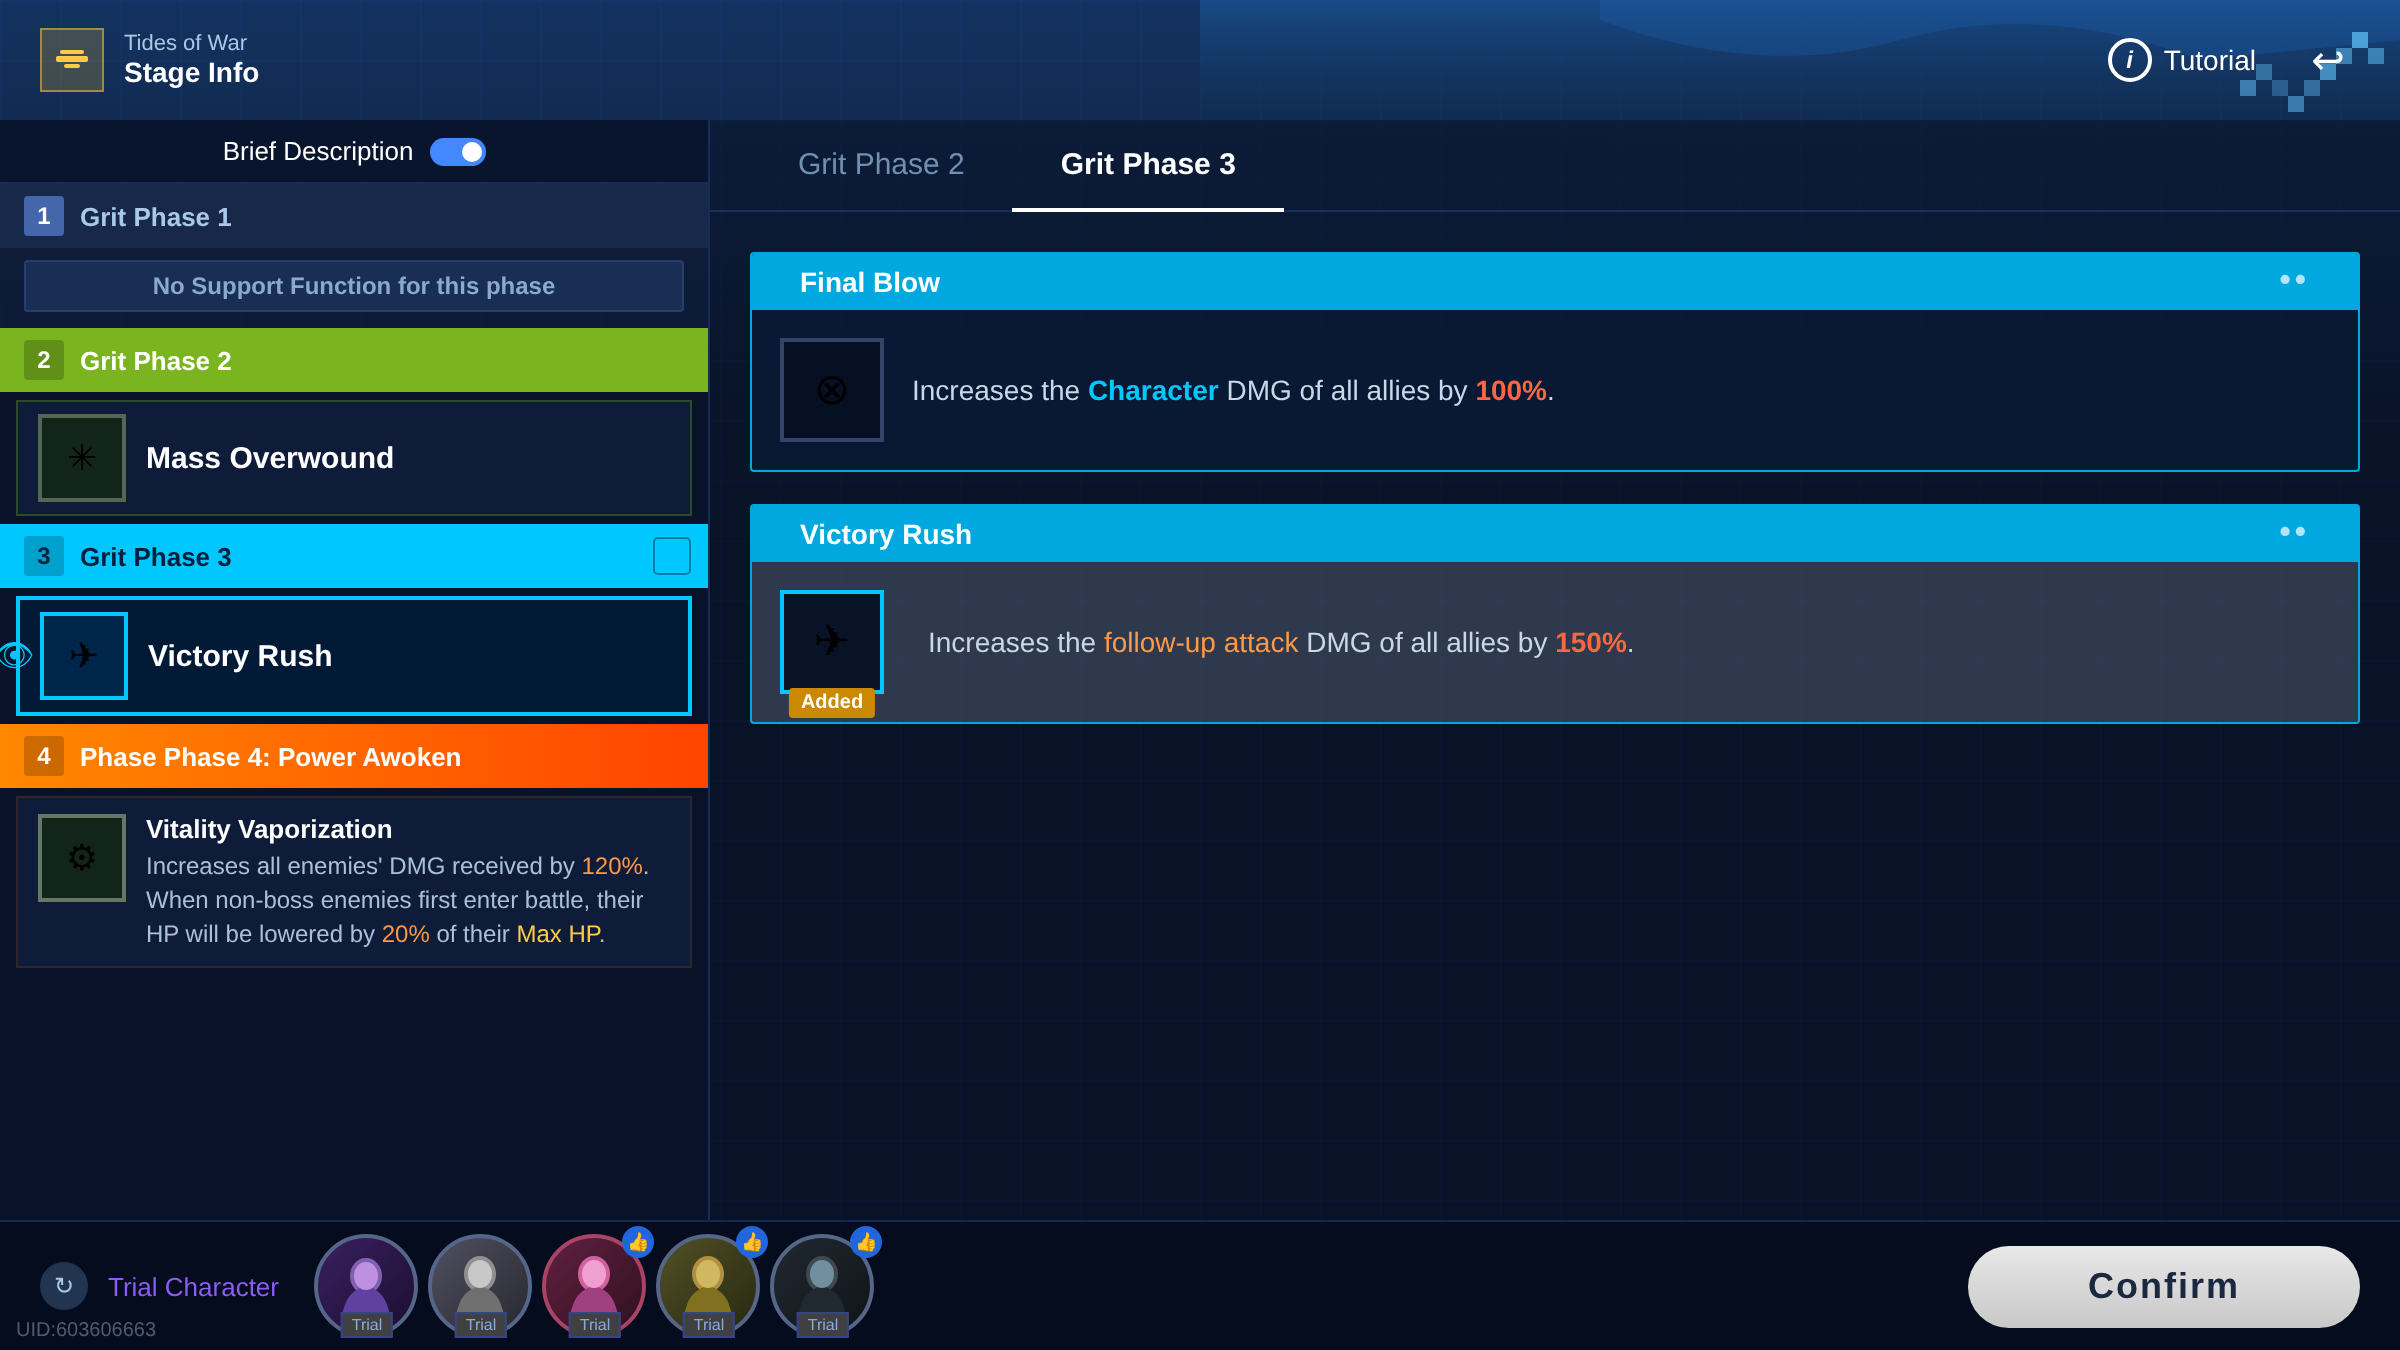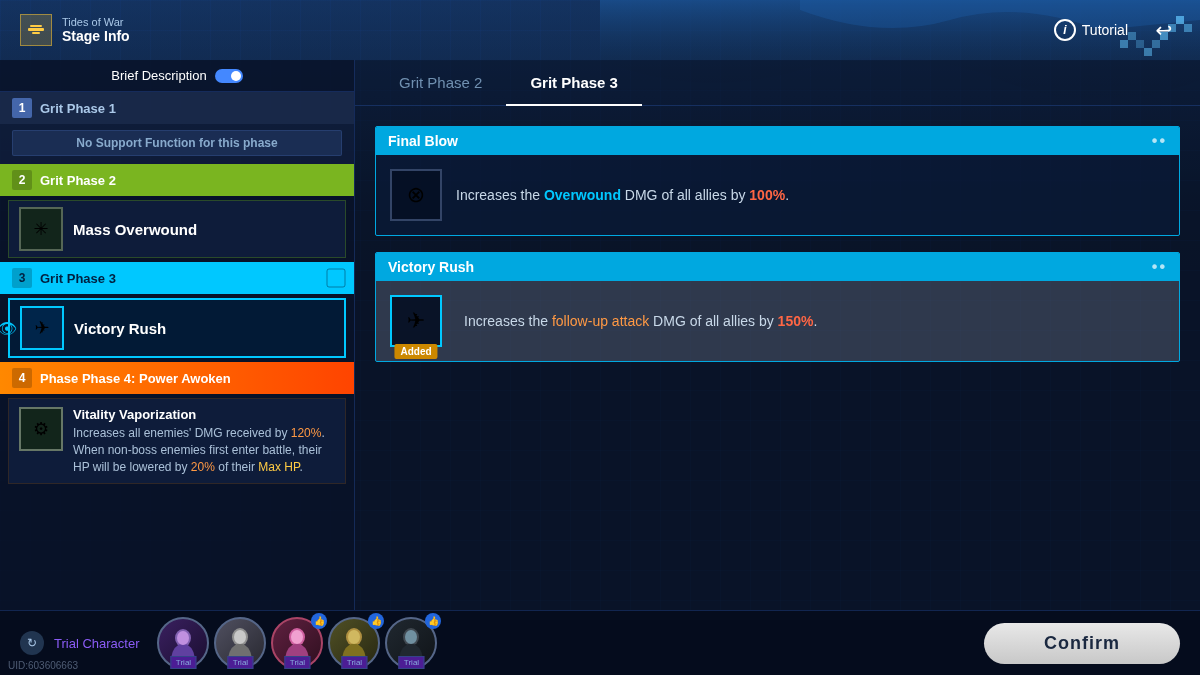--- a/index.html
+++ b/index.html
@@ -346,21 +346,21 @@
 
     
     .skill-card {
       background: rgba(10,25,55,0.7);
       border: 1px solid #00a8e0;
       border-radius: 2px;
       overflow: hidden;
     }
     .skill-card-header {
       background: #00a8e0;
-      padding: 5px 12px;
+      padding: 5px 24px;
       color: #ffffff;
       font-size: 14px;
       font-weight: bold;
       display: flex;
       justify-content: space-between;
       align-items: center;
     }
     .skill-card-dots {
       color: rgba(255,255,255,0.7);
       font-size: 16px;
@@ -465,21 +465,21 @@
     }
     .avatar-1 { background: linear-gradient(135deg, #3a2060, #1a0e30); }
     .avatar-2 { background: linear-gradient(135deg, #505060, #282830); }
     .avatar-3 { background: linear-gradient(135deg, #602040, #301020); border: 2px solid #aa4466; }
     .avatar-4 { background: linear-gradient(135deg, #505025, #282812); }
     .avatar-5 { background: linear-gradient(135deg, #202830, #101418); }
     .trial-badge {
       position: absolute;
       bottom: 0; left: 50%;
       transform: translateX(-50%);
-      background: #4c1d95;
+      background: #404040;
       color: #88aadd;
       font-size: 8px;
       padding: 1px 4px;
       border: 1px solid #334488;
       white-space: nowrap;
     }
     .thumb-icon {
       position: absolute;
       top: -4px;
       right: -4px;
@@ -639,21 +639,21 @@
   <div class="content-area">
 
     <div class="skill-card">
       <div class="skill-card-header">
         <span>Final Blow</span>
         <span class="skill-card-dots">••</span>
       </div>
       <div class="skill-card-body">
         <div class="card-skill-icon">⊗</div>
         <div class="card-skill-desc">
-          Increases the <span class="highlight-blue">Overwound</span> DMG of all allies by <span class="highlight-red">100%</span>.
+          Increases the <span class="highlight-blue">Character</span> DMG of all allies by <span class="highlight-red">100%</span>.
         </div>
       </div>
     </div>
 
     <div class="skill-card skill-card-victory">
       <div class="skill-card-header">
         <span>Victory Rush</span>
         <span class="skill-card-dots">••</span>
       </div>
       <div class="skill-card-body" style="background:rgba(200,215,235,0.08);">

